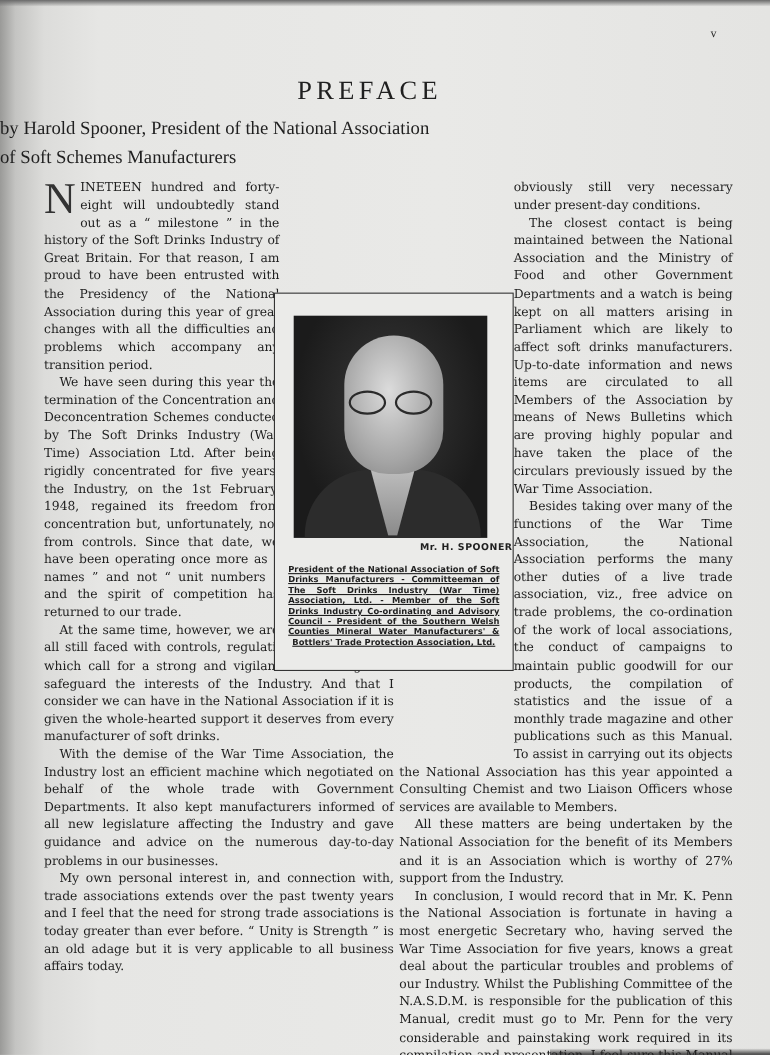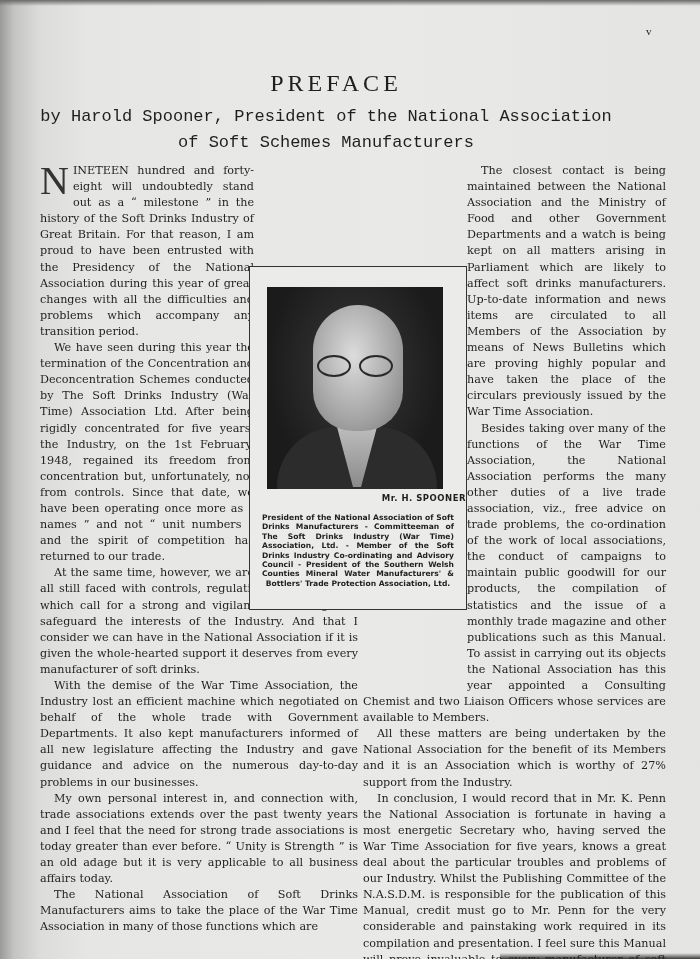--- a/index.html
+++ b/index.html
@@ -13,22 +13,22 @@
     position: absolute; left: 0; top: 0; width: 700px; height: 959px;
     background: linear-gradient(90deg, #9a9a98 0px, #c4c4c2 14px, #dcdcda 40px, #e6e6e4 90px, #e9e9e7 400px, #e4e4e2 700px);
   }
   .top-shadow { position:absolute; left:0; top:0; width:700px; height:6px;
     background: linear-gradient(180deg, #6a6a6a, rgba(120,120,120,0)); }
   .bottom-shadow { position:absolute; left:500px; bottom:0; width:200px; height:6px;
     background: linear-gradient(180deg, rgba(60,60,60,0), #3a3a3a); }
   .folio { position:absolute; left:646px; top:25px; font-size:11px; font-family:"Liberation Serif", serif; }
   .title { position:absolute; left:0; width:672px; top:70px; text-align:center;
     font-family:"Liberation Serif", serif; font-size:24px; letter-spacing:4px; }
-  .byline { position:absolute; left:0; width:652px; top:104px; text-align:center;
-    font-family:Liberation Mono, monospace; font-size:17px; line-height:26px; }
+  .byline { position:absolute; left:0; width:652px; top:104px; text-align:left;
+    font-family:Liberation Serif, serif; font-size:17px; line-height:26px; }
   .byline span { display:block; }
   .col { position:absolute; font-size:11.2px; line-height:16.1px; text-align:justify; }
   .col p { margin:0; text-indent:14px; }
   .col p.noindent { text-indent:0; }
   .dropcap { float:left; font-size:40px; line-height:32px; margin:2px 4px 0 0; font-family:"Liberation Serif", serif; color:#333; }
   .col-left { left:40px; top:163px; width:318px; }
   .col-right { left:363px; top:163px; width:303px; }
   .shape-left { float:right; width:104px; height:418px; }
   .shape-right { float:left; width:104px; height:440px; margin-top:78px; }
   .photo-frame {
@@ -42,21 +42,21 @@
   }
   .photo .head { position:absolute; left:46px; top:18px; width:90px; height:126px; border-radius:45px 45px 40px 40px; background: radial-gradient(ellipse at 45% 40%, #dcdcdc, #a5a5a5 60%, #7a7a7a); }
   .photo .glasses { position:absolute; left:50px; top:68px; width:78px; height:16px; }
   .photo .glasses i { position:absolute; top:0; width:30px; height:18px; border:2px solid #2a2a2a; border-radius:50%; }
   .photo .glasses i:first-child { left:0; } .photo .glasses i:last-child { left:42px; }
   .photo .body { position:absolute; left:10px; top:140px; width:160px; height:80px; border-radius:60px 60px 0 0; background:#2c2c2c; }
   .photo .collar { position:absolute; left:70px; top:140px; width:40px; height:60px; background: linear-gradient(180deg,#bdbdbd,#8a8a8a); clip-path: polygon(0 0, 100% 0, 60% 100%, 40% 100%); }
   .caption-name { position:absolute; left:0; width:216px; top:226px; text-align:right;
     font-family:"DejaVu Sans", sans-serif; font-weight:bold; font-size:8.5px; letter-spacing:0.5px; }
   .caption-text { position:absolute; left:12px; width:192px; top:246px; text-align:justify;
-    font-family:"DejaVu Sans", sans-serif; font-weight:bold; font-size:7.6px; line-height:9.4px; text-align-last:center; }
+    font-family:"DejaVu Sans", sans-serif; font-weight:bold; font-size:7.6px; line-height:9.4px; text-align-last:center;text-decoration:underline; }
 </style>
 </head>
 <body>
 
 <div class="page">
   <div class="top-shadow"></div>
   <div class="bottom-shadow"></div>
 
   <div class="folio">v</div>
 
@@ -66,25 +66,25 @@
     <span>of Soft Schemes Manufacturers</span>
   </div>
 
   <div class="col col-left">
     <div class="shape-left" aria-hidden="true"></div>
     <p class="noindent"><span class="dropcap">N</span><span>INETEEN hundred and forty-eight will undoubtedly stand out as a “ milestone ” in the history of the Soft Drinks Industry of Great Britain. For that reason, I am proud to have been entrusted with the Presidency of the National Association during this year of great changes with all the difficulties and problems which accompany any transition period.</span></p>
     <p>We have seen during this year the termination of the Concentration and Deconcentration Schemes conducted by The Soft Drinks Industry (War Time) Association Ltd. After being rigidly concentrated for five years, the Industry, on the 1st February, 1948, regained its freedom from concentration but, unfortunately, not from controls. Since that date, we have been operating once more as “ names ” and not “ unit numbers ” and the spirit of competition has returned to our trade.</p>
     <p>At the same time, however, we are all still faced with controls, regulations and shortages which call for a strong and vigilant “ watchdog ” to safeguard the interests of the Industry. And that I consider we can have in the National Association if it is given the whole-hearted support it deserves from every manufacturer of soft drinks.</p>
     <p>With the demise of the War Time Association, the Industry lost an efficient machine which negotiated on behalf of the whole trade with Government Departments. It also kept manufacturers informed of all new legislature affecting the Industry and gave guidance and advice on the numerous day-to-day problems in our businesses.</p>
     <p>My own personal interest in, and connection with, trade associations extends over the past twenty years and I feel that the need for strong trade associations is today greater than ever before. “ Unity is Strength ” is an old adage but it is very applicable to all business affairs today.</p>
-    <p>The National Association of Soft Drinks Manufacturers aims to take the place of the War Time Association in many of those functions which are</p>
   </div>
 
   <div class="col col-right">
     <div class="shape-right" aria-hidden="true"></div>
+    <p class="noindent">obviously still very necessary under present-day conditions.</p>
     <p>The closest contact is being maintained between the National Association and the Ministry of Food and other Government Departments and a watch is being kept on all matters arising in Parliament which are likely to affect soft drinks manufacturers. Up-to-date information and news items are circulated to all Members of the Association by means of News Bulletins which are proving highly popular and have taken the place of the circulars previously issued by the War Time Association.</p>
     <p>Besides taking over many of the functions of the War Time Association, the National Association performs the many other duties of a live trade association, viz., free advice on trade problems, the co-ordination of the work of local associations, the conduct of campaigns to maintain public goodwill for our products, the compilation of statistics and the issue of a monthly trade magazine and other publications such as this Manual. To assist in carrying out its objects the National Association has this year appointed a Consulting Chemist and two Liaison Officers whose services are available to Members.</p>
     <p>All these matters are being undertaken by the National Association for the benefit of its Members and it is an Association which is worthy of 27% support from the Industry.</p>
     <p>In conclusion, I would record that in Mr. K. Penn the National Association is fortunate in having a most energetic Secretary who, having served the War Time Association for five years, knows a great deal about the particular troubles and problems of our Industry. Whilst the Publishing Committee of the N.A.S.D.M. is responsible for the publication of this Manual, credit must go to Mr. Penn for the very considerable and painstaking work required in its compilation and presentation. I feel sure this Manual will prove invaluable to every manufacturer of soft drinks.</p>
 
   </div>
 
   <div class="photo-frame">
     <div class="photo">
       <div class="body"></div>

